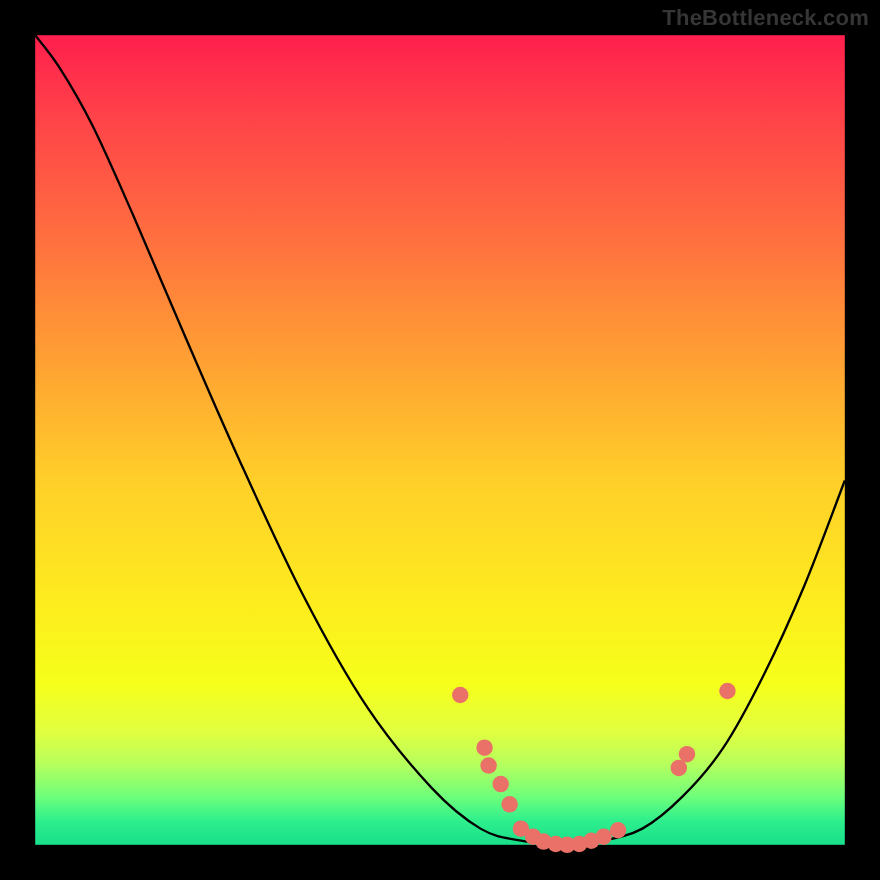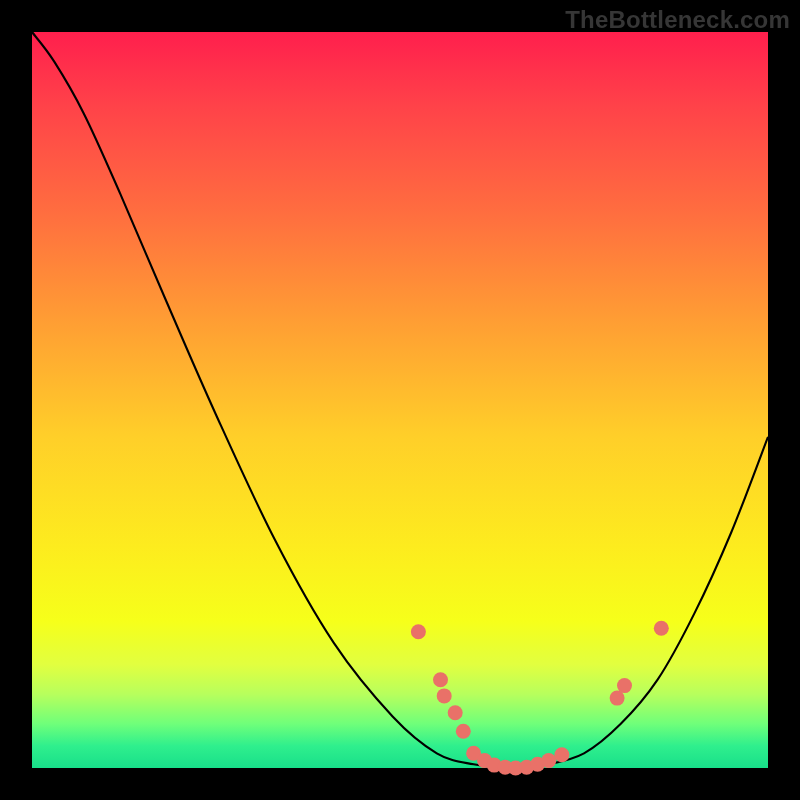--- a/index.html
+++ b/index.html
@@ -14,21 +14,21 @@
   .frame {
     position: relative;
     width: 800px;
     height: 800px;
   }
   .attribution {
     position: absolute;
     top: 6px;
     right: 10px;
     color: #363636;
-    font-size: 24px;
+    font-size: 20px;
     font-weight: bold;
     letter-spacing: 0.2px;
   }
   .plot-area {
     position: absolute;
     left: 32px;
     top: 32px;
     width: 736px;
     height: 736px;
     background: linear-gradient(

